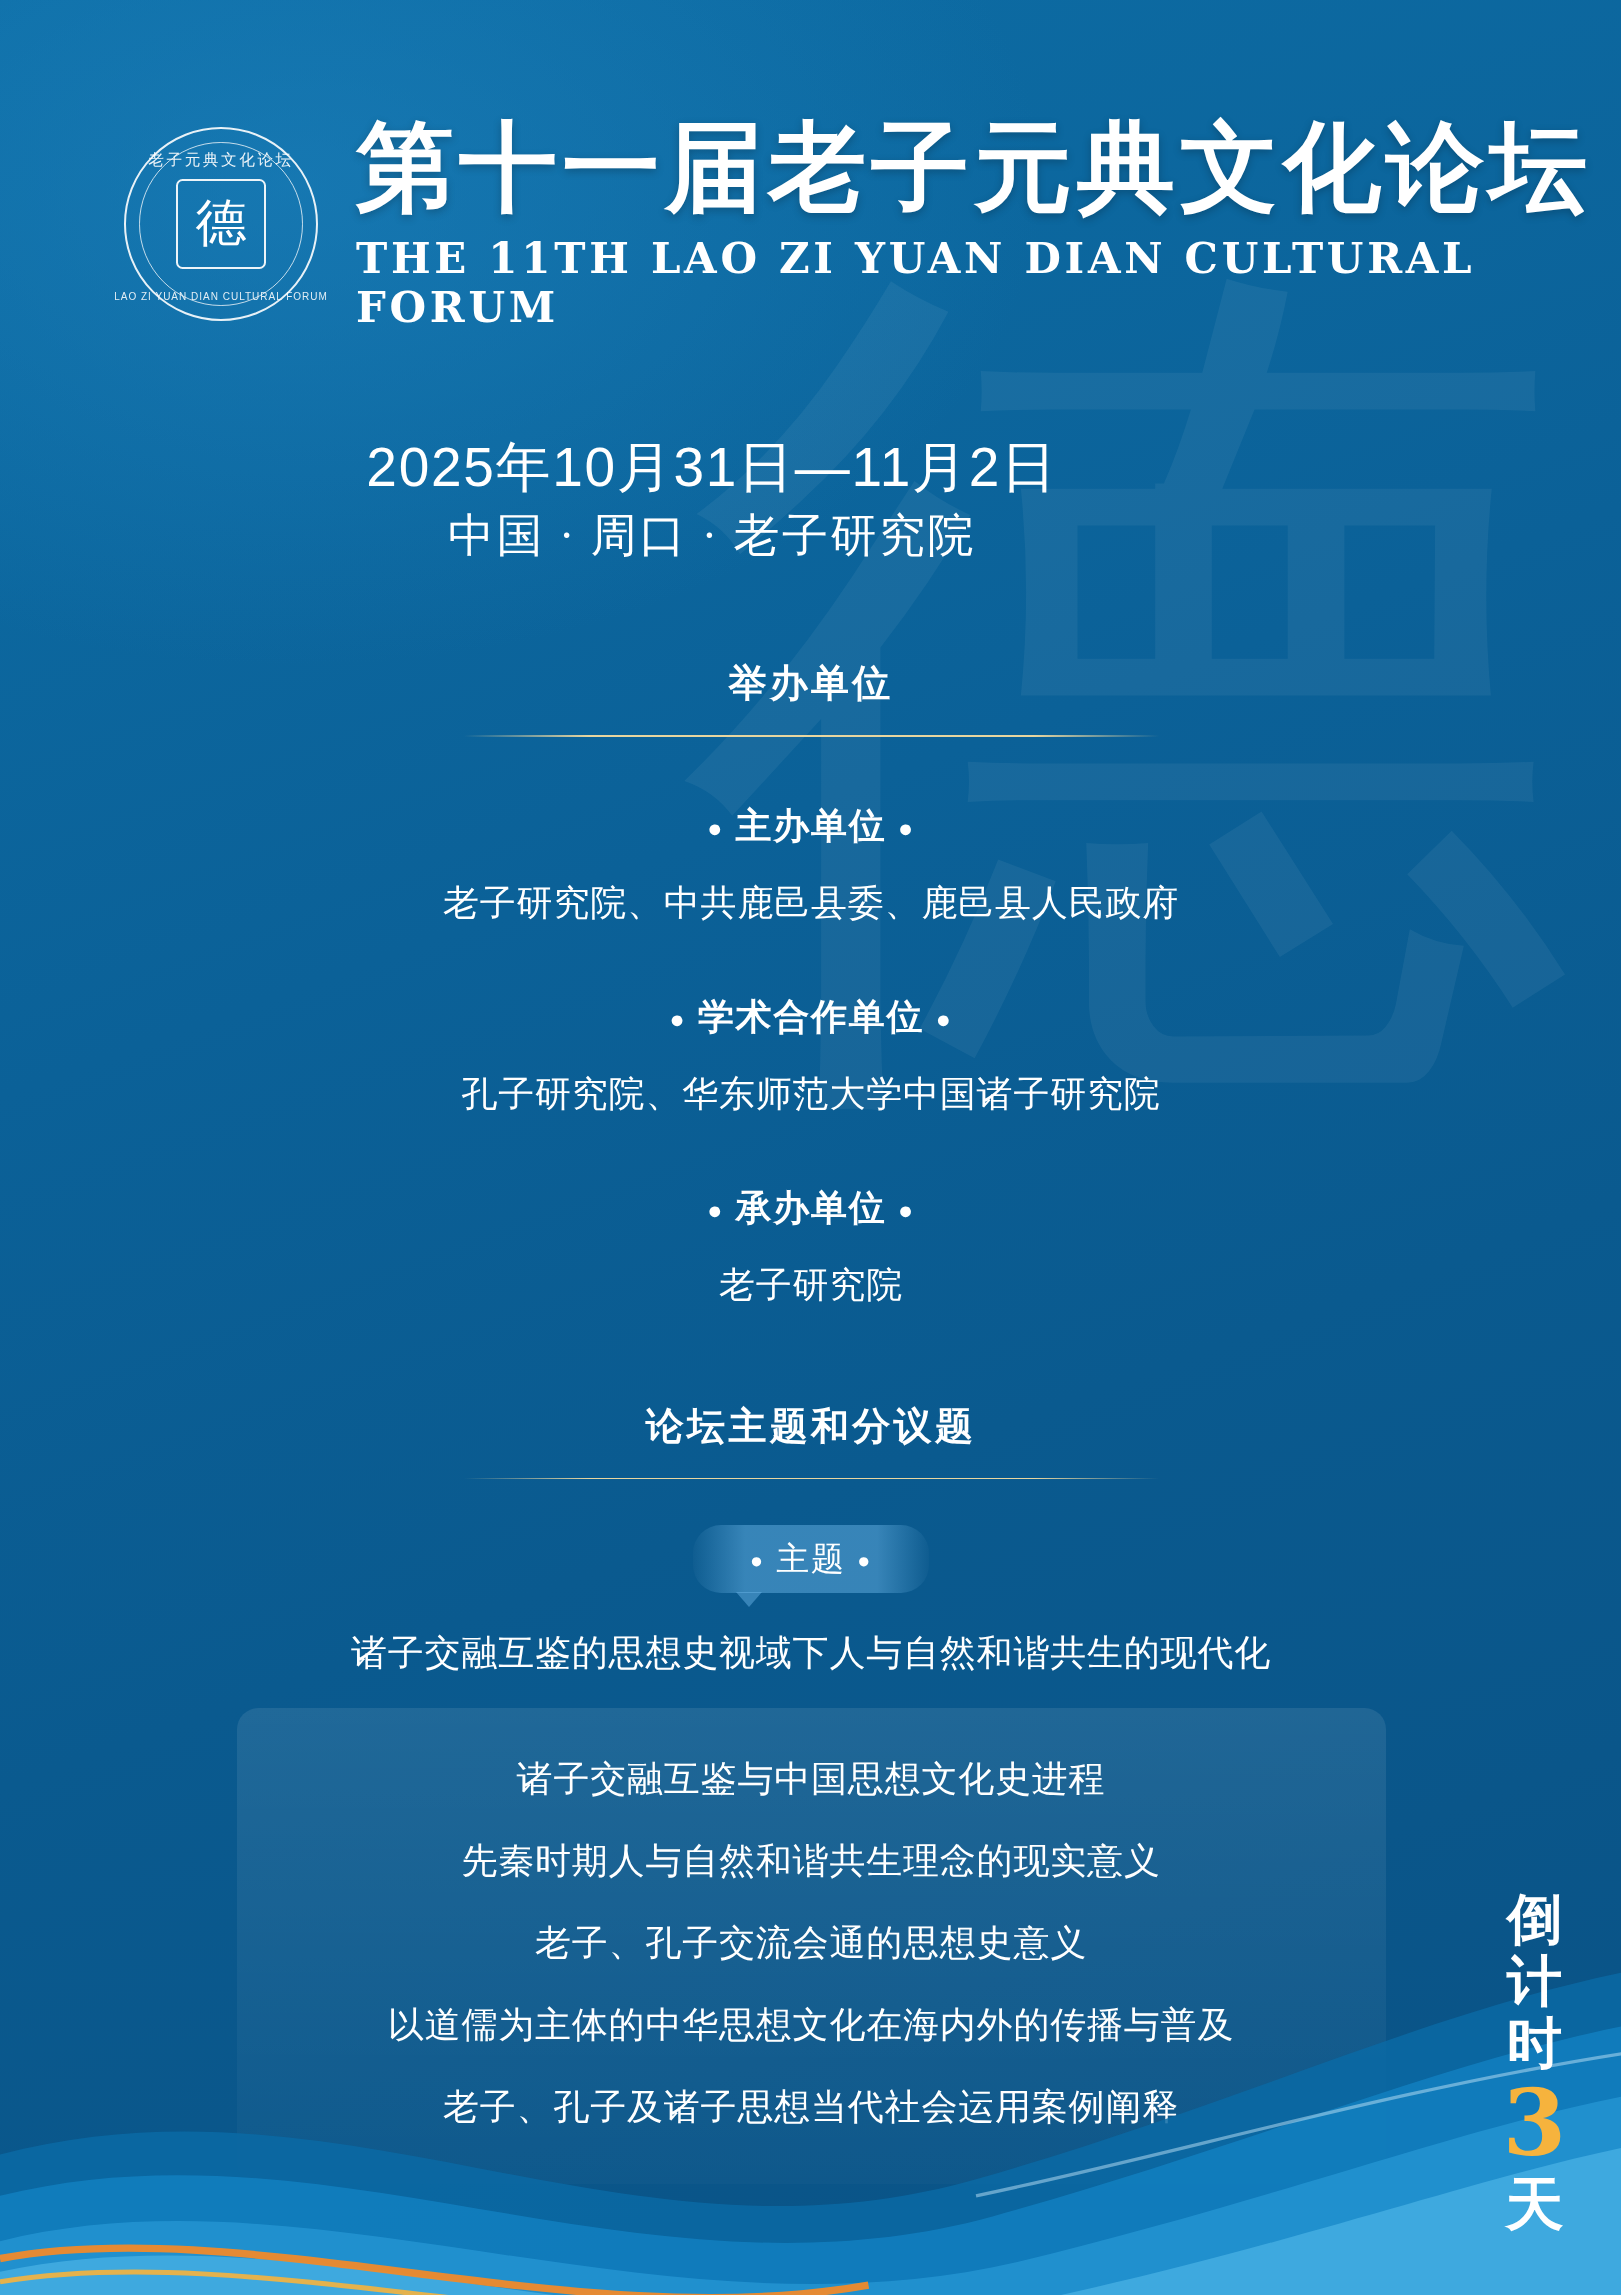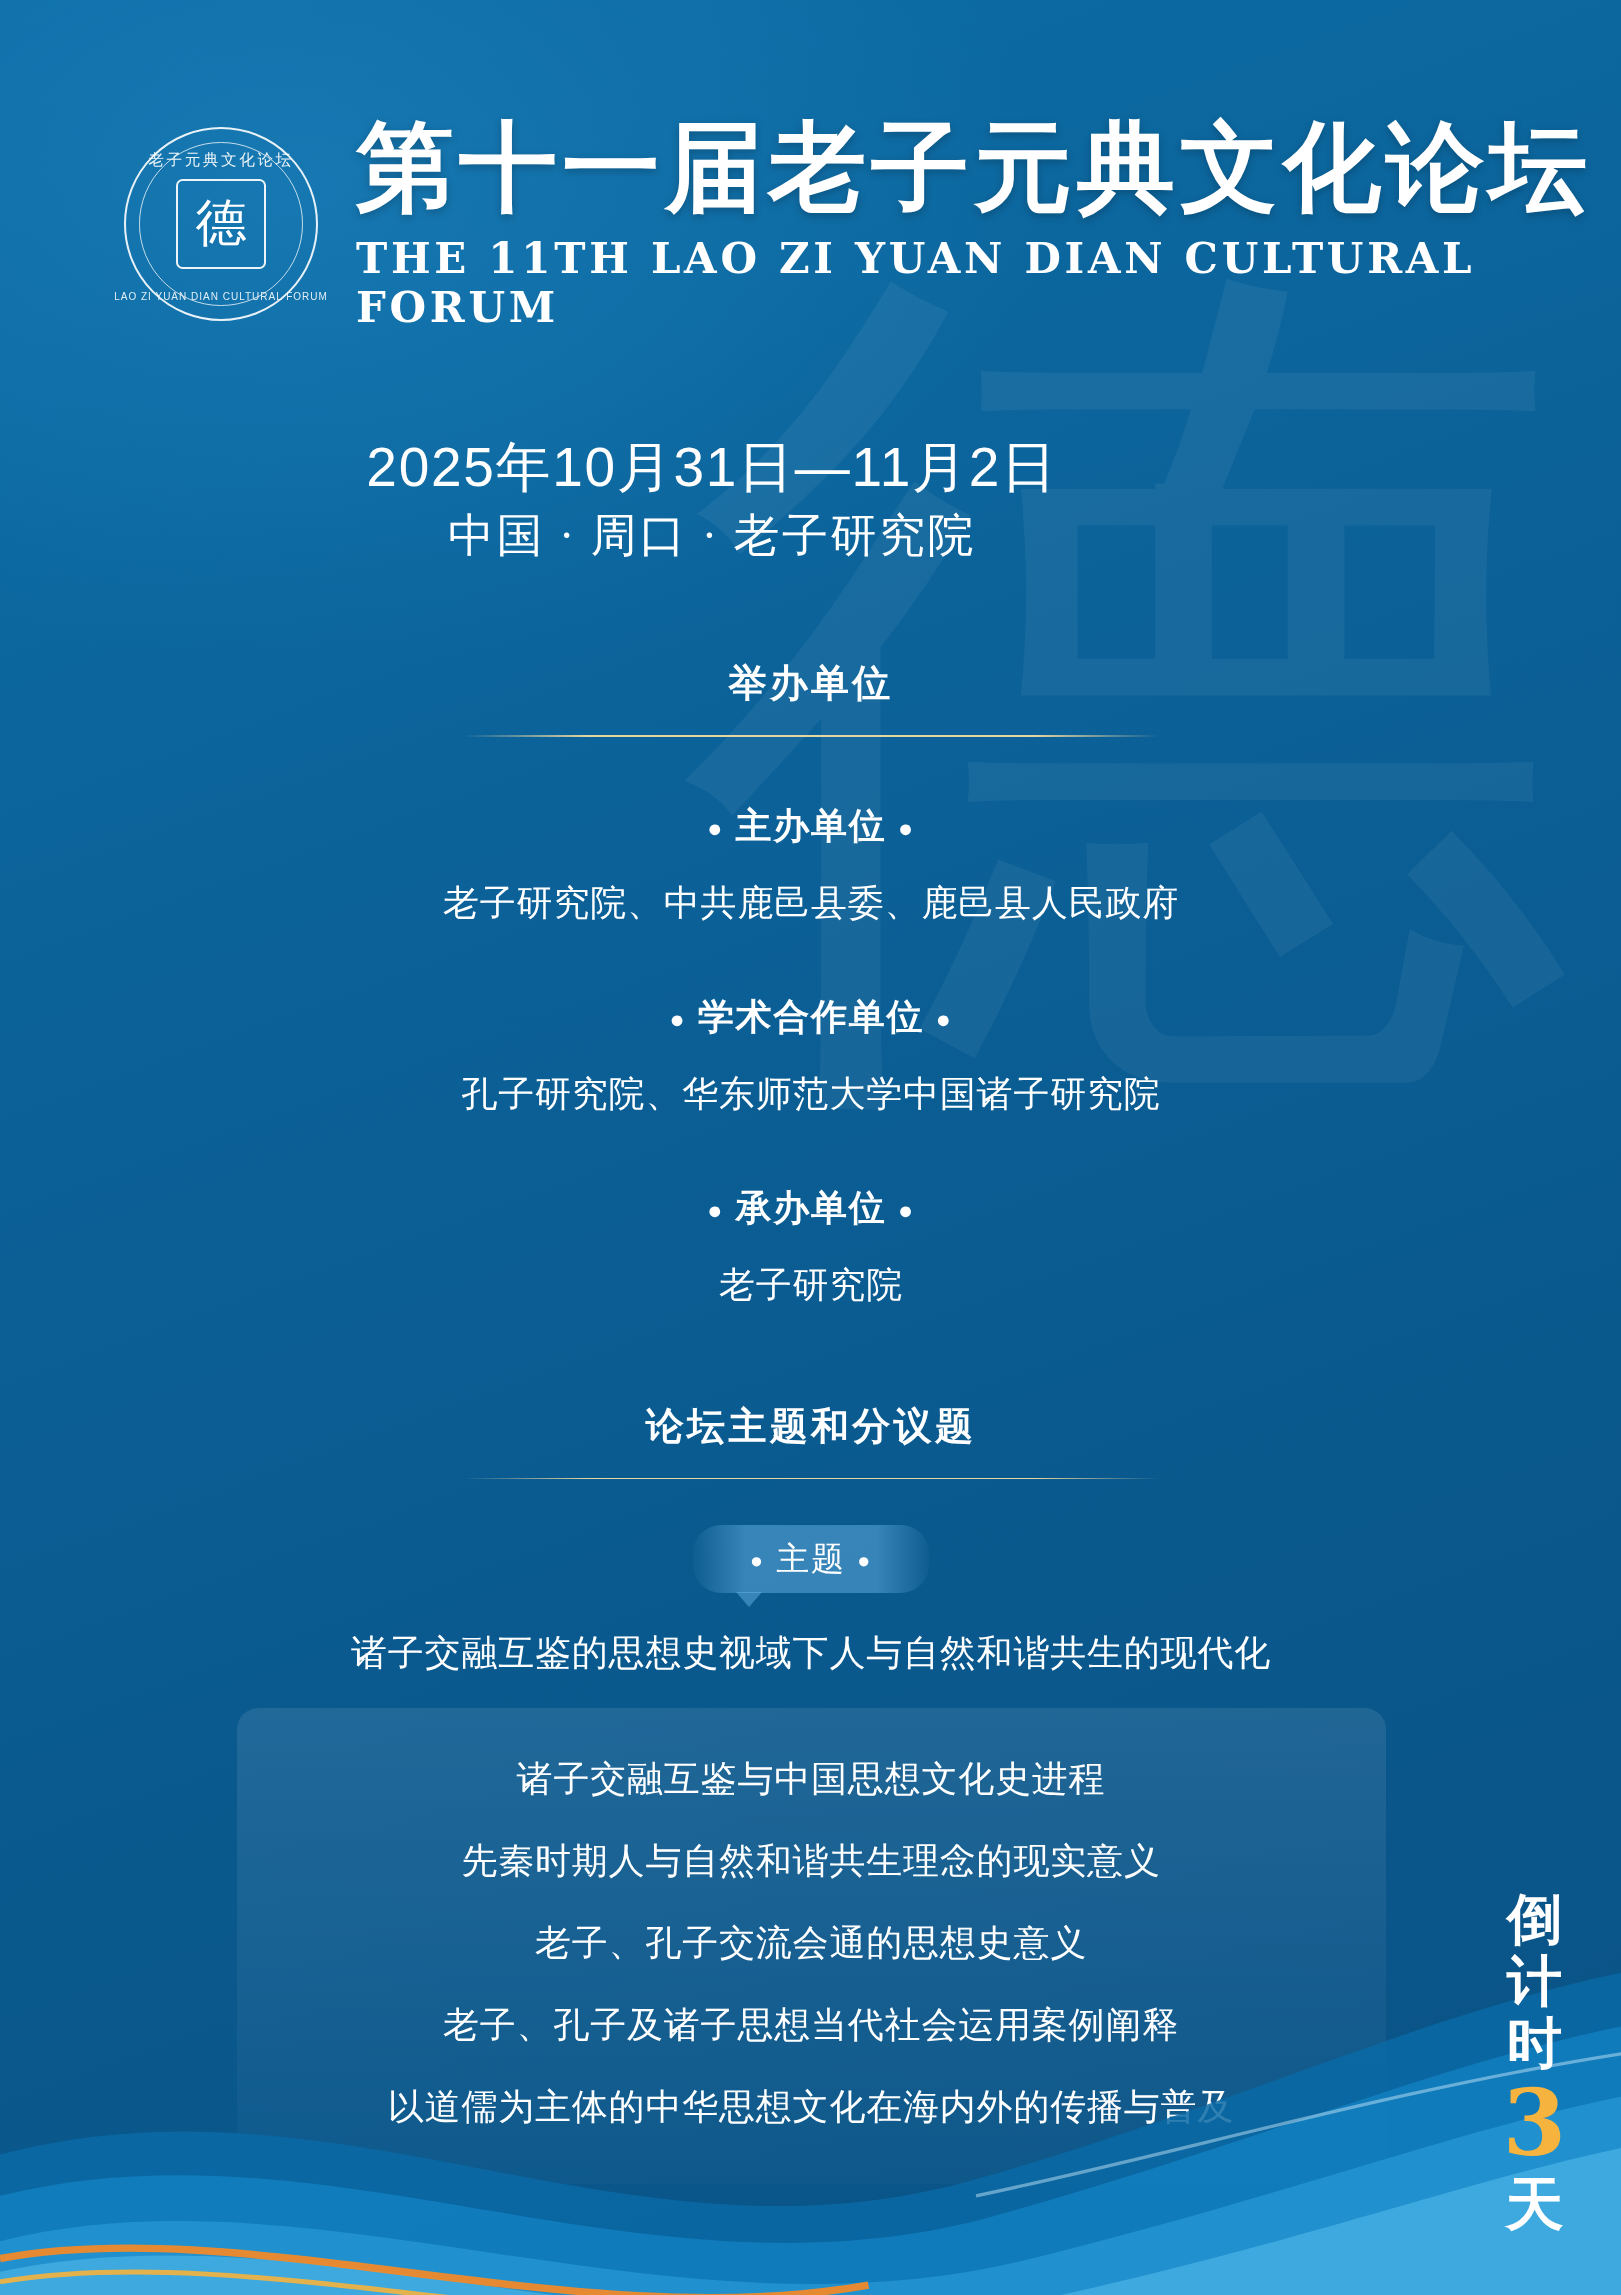--- a/index.html
+++ b/index.html
@@ -303,22 +303,22 @@
     <div class="pill">
       <span class="dot">●</span><span>主题</span><span class="dot">●</span>
     </div>
     <div class="theme-text">诸子交融互鉴的思想史视域下人与自然和谐共生的现代化</div>
 
 
     <div class="subtopics">
       <div class="subtopic">诸子交融互鉴与中国思想文化史进程</div>
       <div class="subtopic">先秦时期人与自然和谐共生理念的现实意义</div>
       <div class="subtopic">老子、孔子交流会通的思想史意义</div>
+      <div class="subtopic">以道儒为主体的中华思想文化在海内外的传播与普及</div>
       <div class="subtopic">老子、孔子及诸子思想当代社会运用案例阐释</div>
-      <div class="subtopic">以道儒为主体的中华思想文化在海内外的传播与普及</div>
     </div>
   </div>
 
   <svg class="waves" viewBox="0 0 1961 640" preserveAspectRatio="none">
     <path d="M0,470 C420,360 760,620 1180,500 C1500,408 1720,300 1961,250 L1961,640 L0,640 Z" fill="#0b6aa4" opacity="0.85"></path>
     <path d="M0,520 C400,420 780,660 1200,545 C1520,455 1740,360 1961,315 L1961,640 L0,640 Z" fill="#1383c4" opacity="0.75"></path>
     <path d="M0,575 C380,480 800,700 1230,600 C1540,525 1760,440 1961,400 L1961,640 L0,640 Z" fill="#2a9bd8" opacity="0.65"></path>
     <path d="M0,612 C380,530 820,735 1260,645 C1560,580 1780,500 1961,462 L1961,640 L0,640 Z" fill="#58bdec" opacity="0.55"></path>
     <path d="M0,596 C300,540 700,690 1050,628" stroke="#f08a2a" stroke-width="9" fill="none" opacity="0.95"></path>
     <path d="M0,624 C320,572 720,712 1090,654" stroke="#f6b33d" stroke-width="6" fill="none" opacity="0.9"></path>

